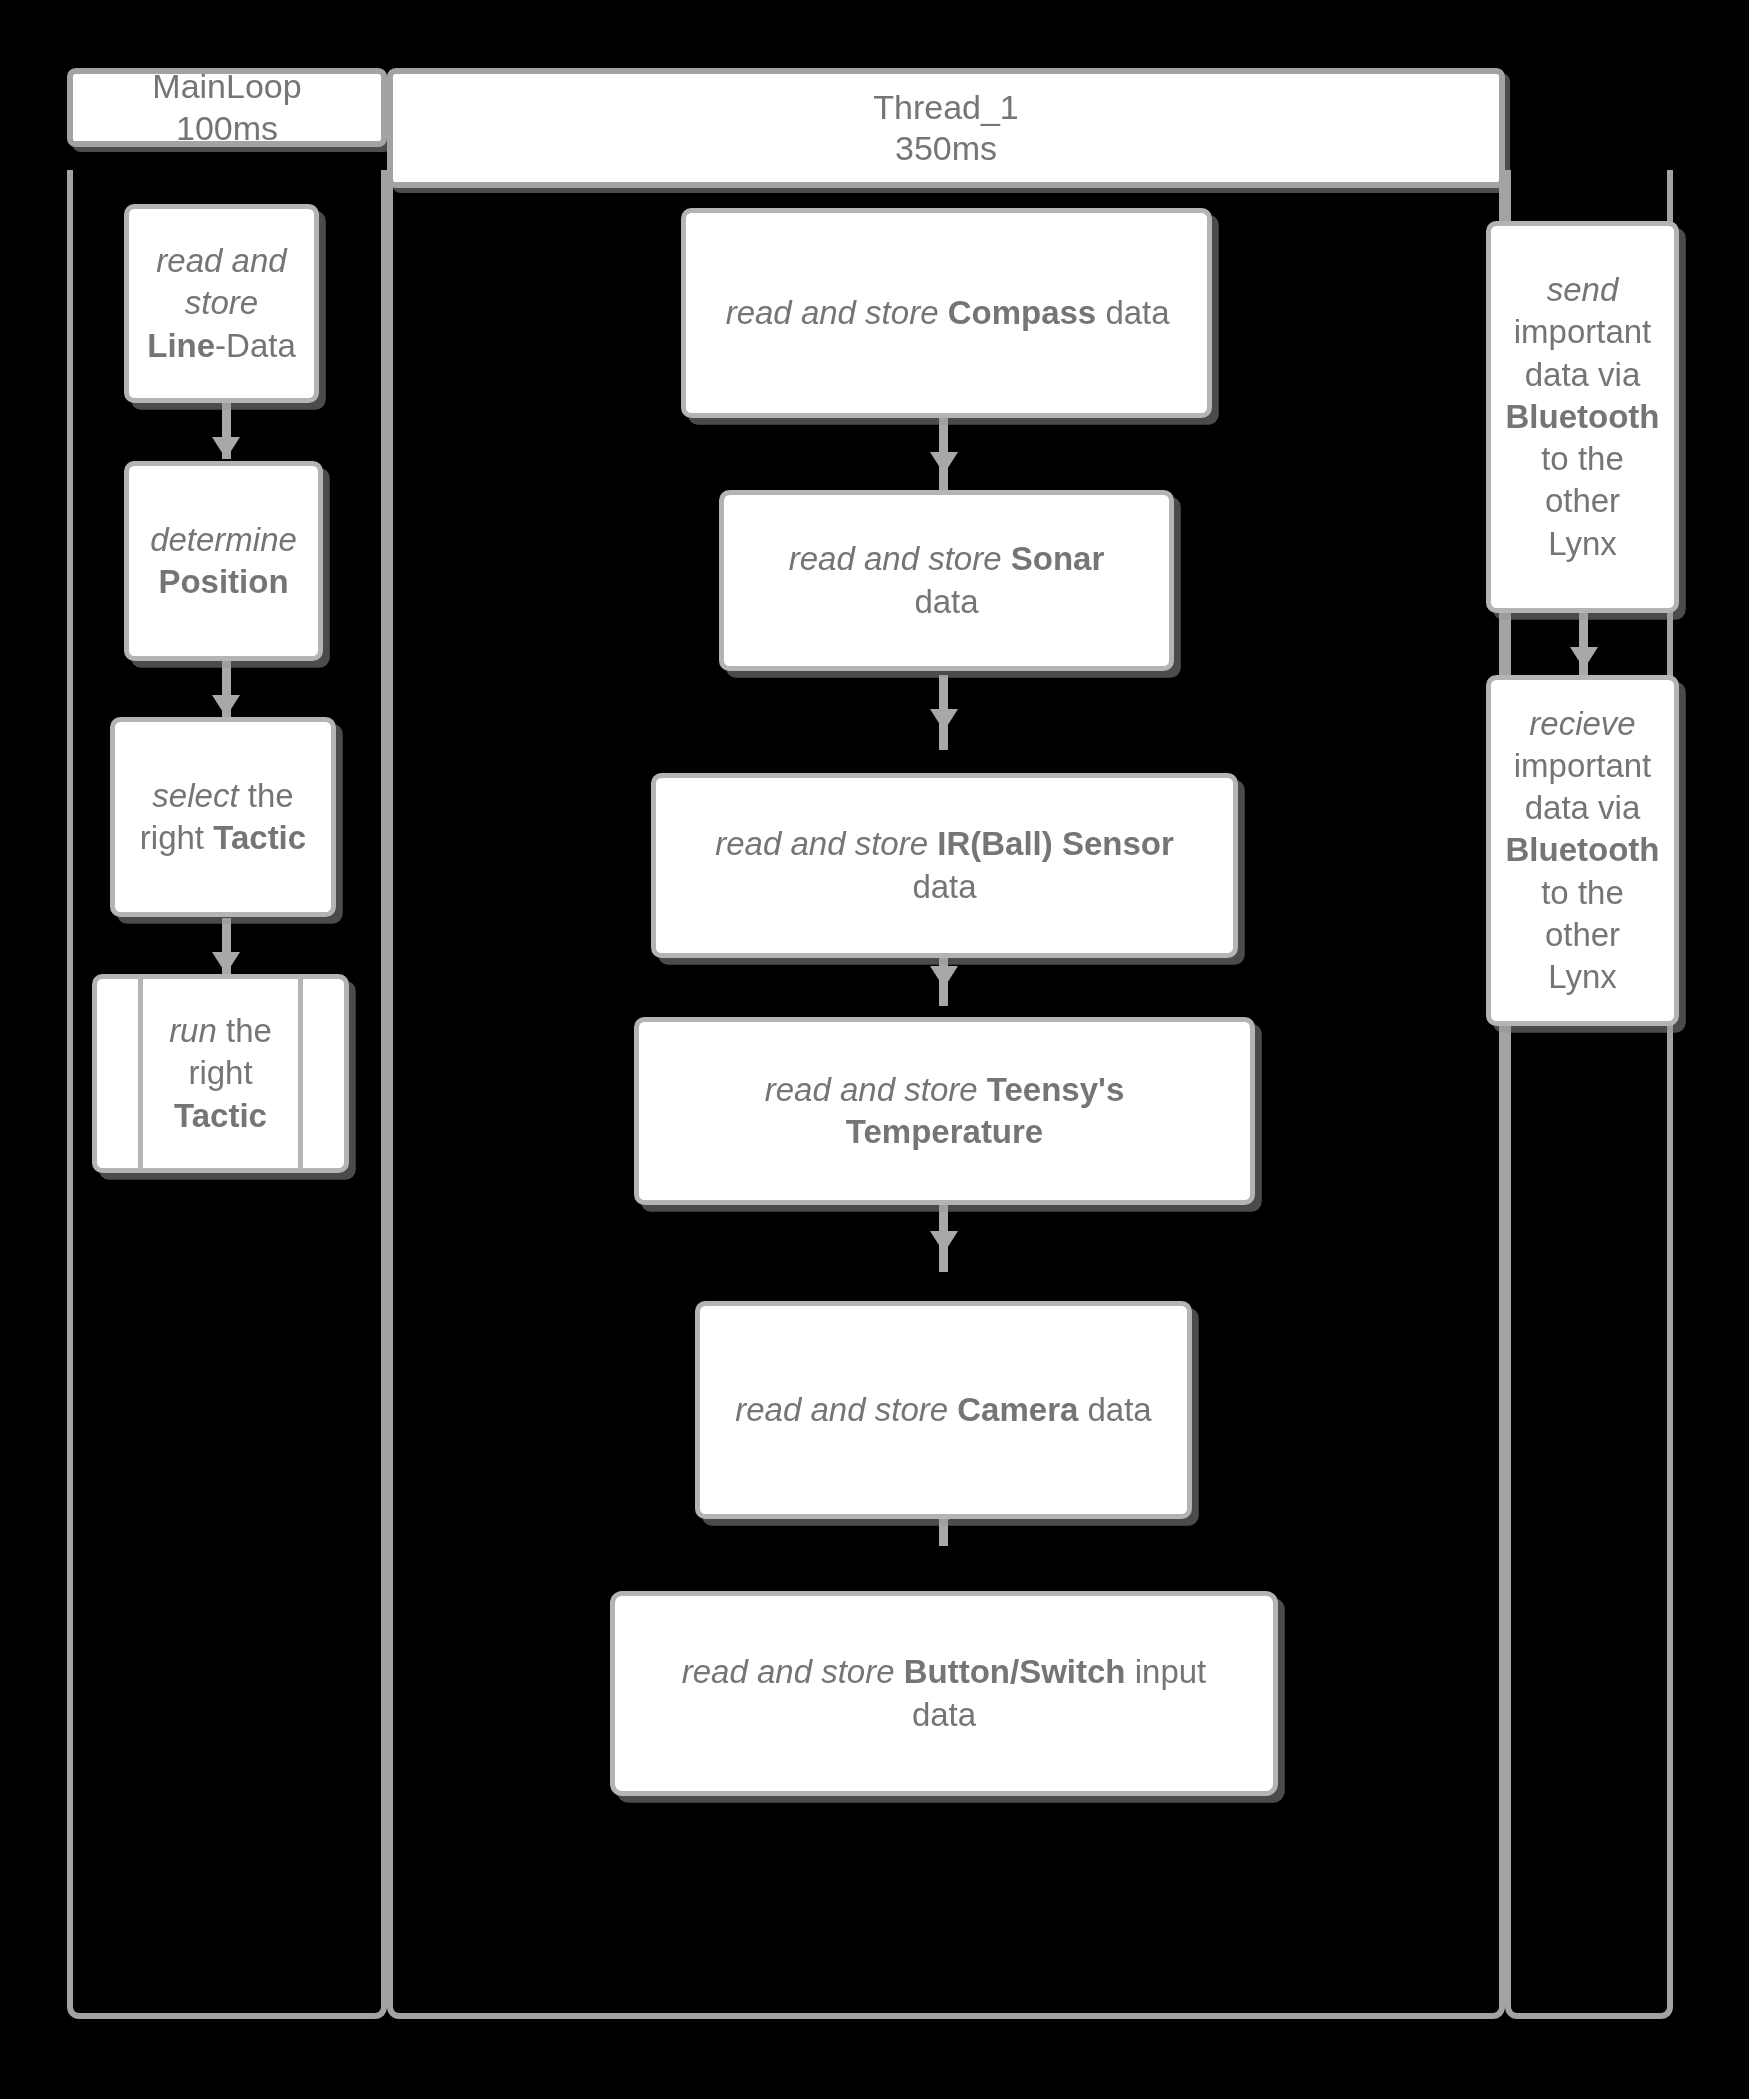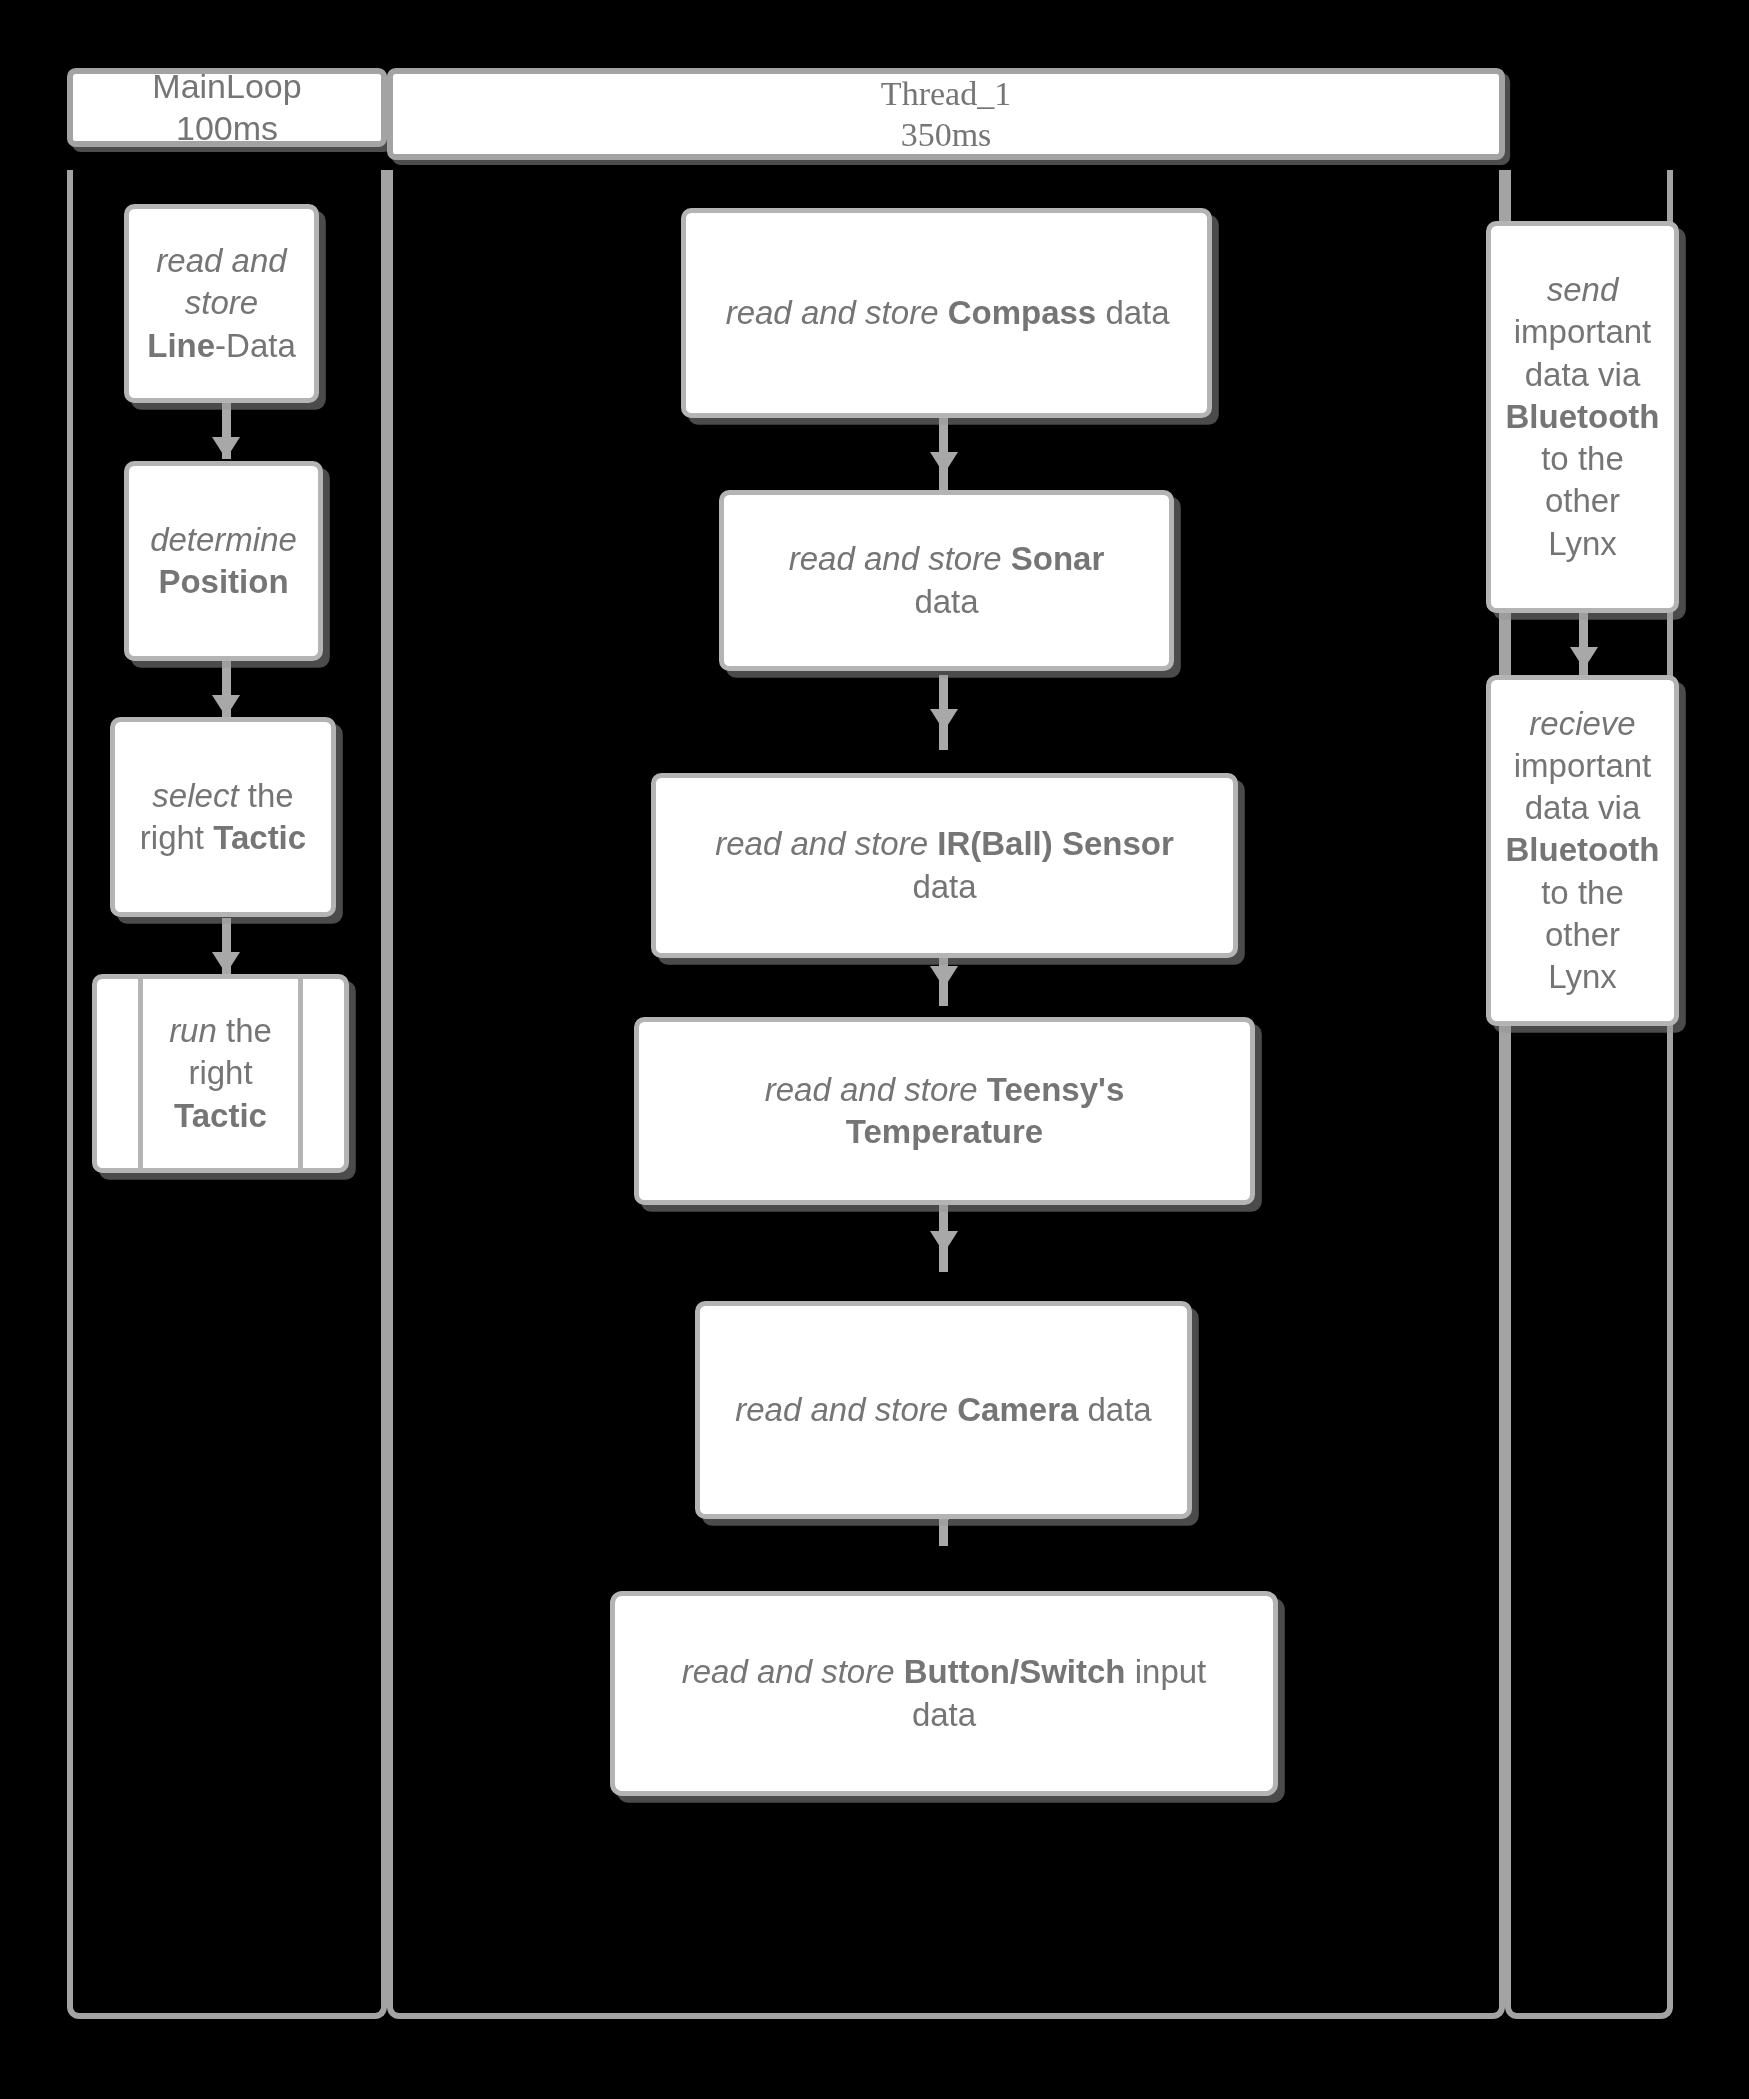--- a/index.html
+++ b/index.html
@@ -93,21 +93,21 @@
 </head>
 <body>
 
 <div id="canvas">
 
   <div class="lane-header" style="left:67px; top:68px; width:320px; height:79px;">
     <span>MainLoop</span>
     <span class="ln2">100ms</span>
   </div>
 
-  <div class="lane-header" style="left:387px; top:68px; width:1118px; height:92px;font-family:Liberation Serif, serif;">
+  <div class="lane-header" style="left:387px; top:68px; width:1118px; height:120px;">
     <span>Thread_1</span>
     <span class="ln2">350ms</span>
   </div>
 
 
   <div class="lane" style="left:67px; top:170px; width:320px; height:1849px;"></div>
   <div class="lane" style="left:387px; top:170px; width:1118px; height:1849px;"></div>
   <div class="lane" style="left:1505px; top:170px; width:168px; height:1849px;"></div>
 
   <div class="conn" style="left:222px; top:402px; height:57px;"></div>

